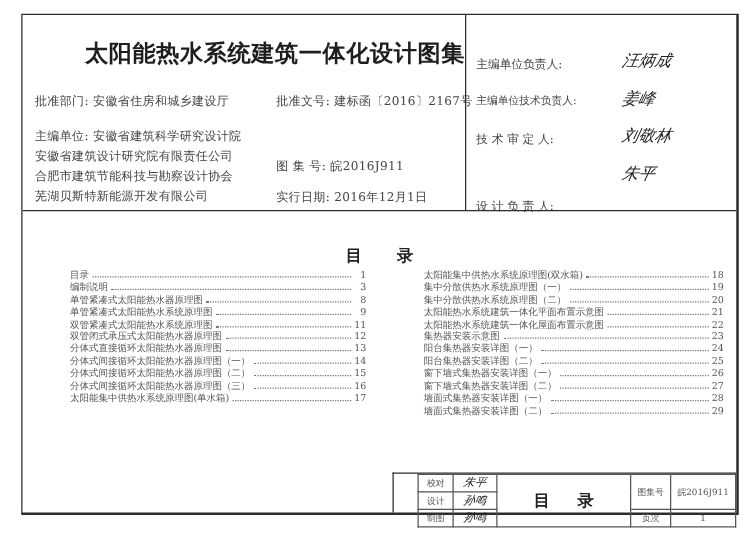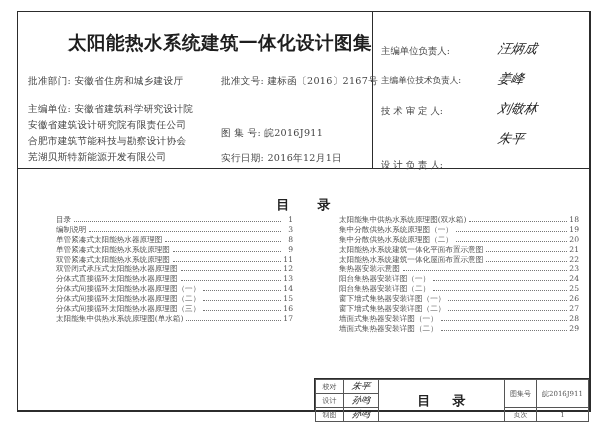--- a/index.html
+++ b/index.html
@@ -39,21 +39,21 @@
     }
     .toc-item .t { flex: 0 0 auto; padding-right: 3px; }
     .toc-item .dots {
       flex: 1 1 auto; border-bottom: 1px dotted #777; height: 6px; margin-bottom: 1px;
     }
     .toc-item .p { flex: 0 0 auto; width: 12px; text-align: right; }
 
     .title-block {
       position: absolute; left: 296px; top: 366px; right: 0; bottom: 0;
       border-top: 1.5px solid #2c2c2c; border-left: 1.5px solid #2c2c2c;
-      font-size: 7px; color: #555;
+      font-size: 7px; color: #555; padding-left: 19px;
     }
     .tb-table { border-collapse: collapse; width: 100%; height: 100%; }
     .tb-table td { border: 1px solid #555; text-align: center; vertical-align: middle; padding: 0; }
     .tb-sig { font-style: italic; font-size: 9px; color: #222; transform: skewX(-12deg); display: inline-block; }
     .tb-center {
       font-family: "DejaVu Sans", "Liberation Sans", sans-serif;
       font-size: 13px; font-weight: bold; color: #222; letter-spacing: 22px; padding-left: 22px;
     }
   </style>
 </head>

